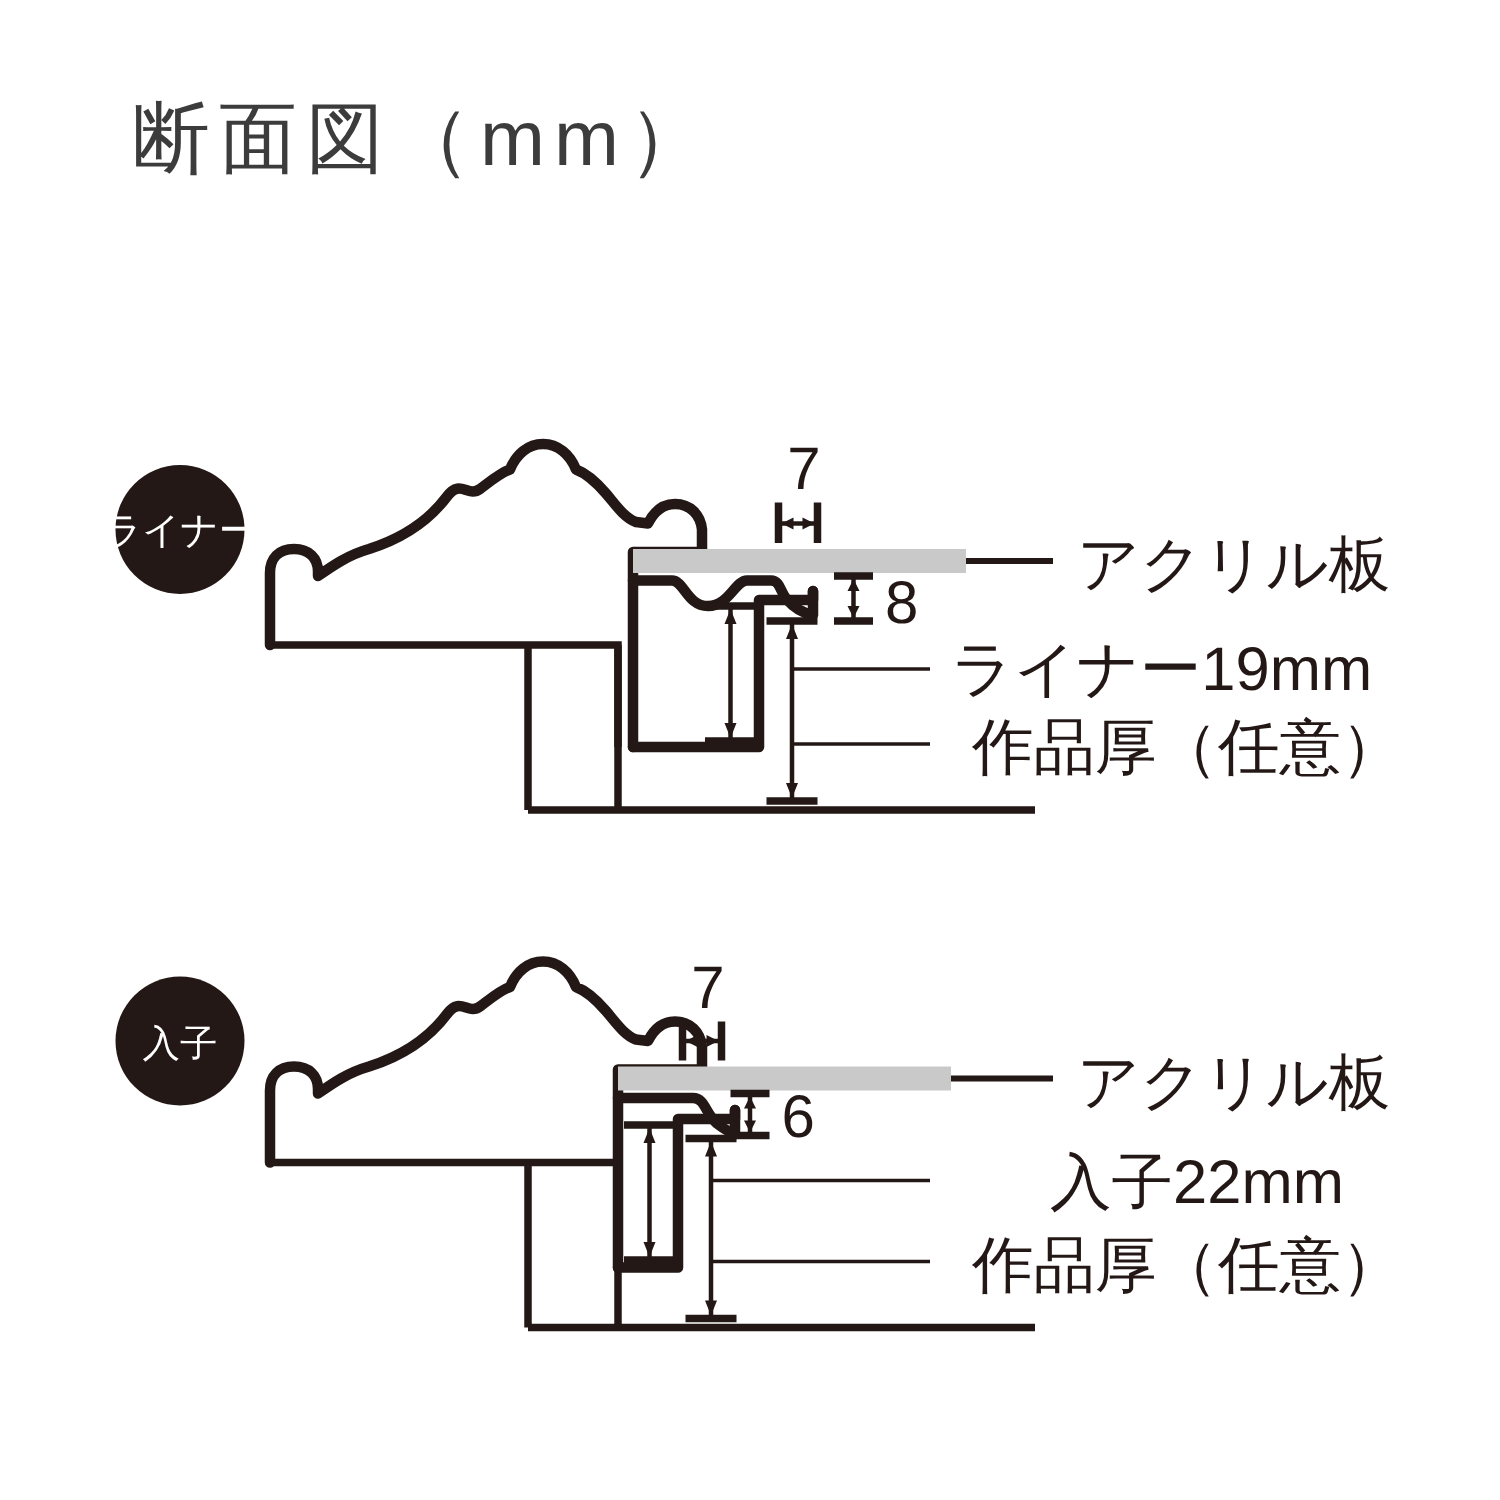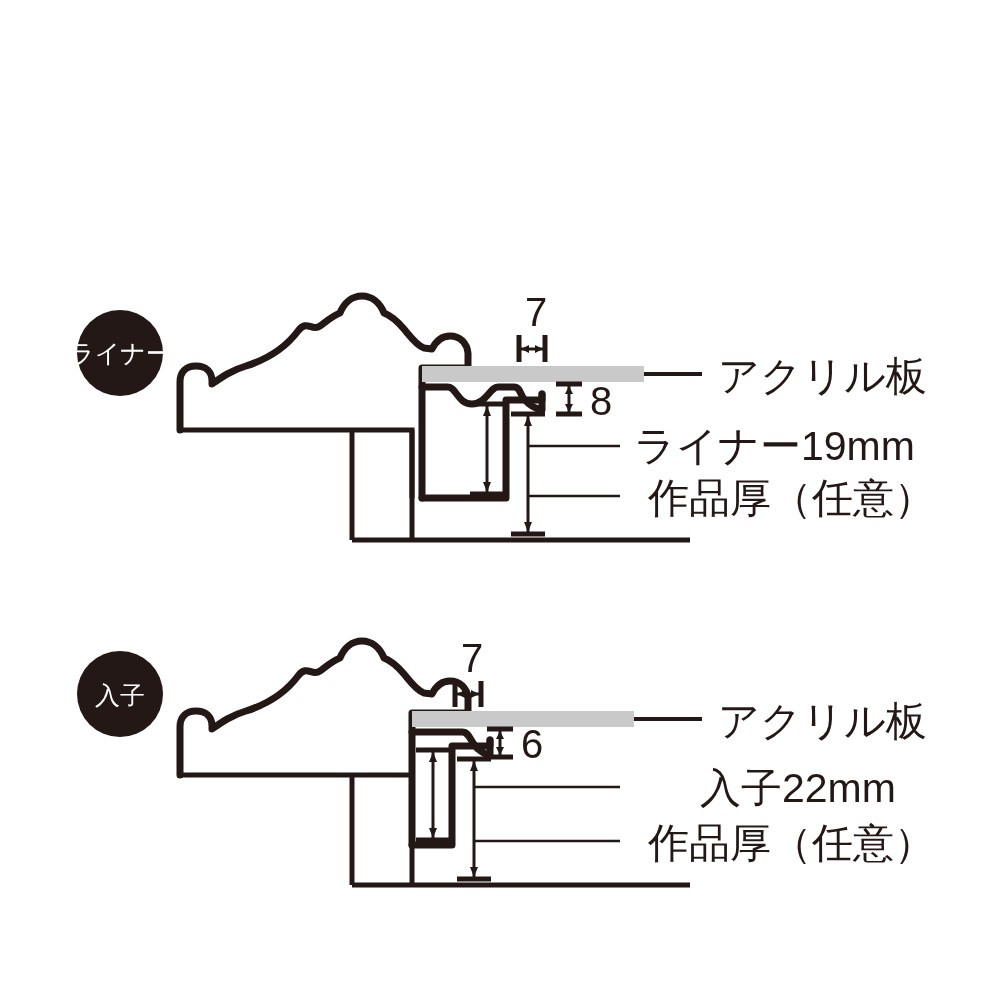--- a/index.html
+++ b/index.html
@@ -95,20 +95,21 @@
   }
   .badge-circle {
     fill: #231815;
   }
 </style>
 </head>
 <body>
 
 <div id="page">
 
+  <div id="page-title">断面図（mm）</div>
 
   <svg class="diagram-svg" viewBox="0 0 1000 1000">
 
     <g>
       <circle class="badge-circle" cx="120" cy="353" r="43"></circle>
       <text class="badge-label" x="120" y="362" text-anchor="middle">ライナー</text>
     </g>
 
     <path class="outline" d="M 180,430
              L 180,382

